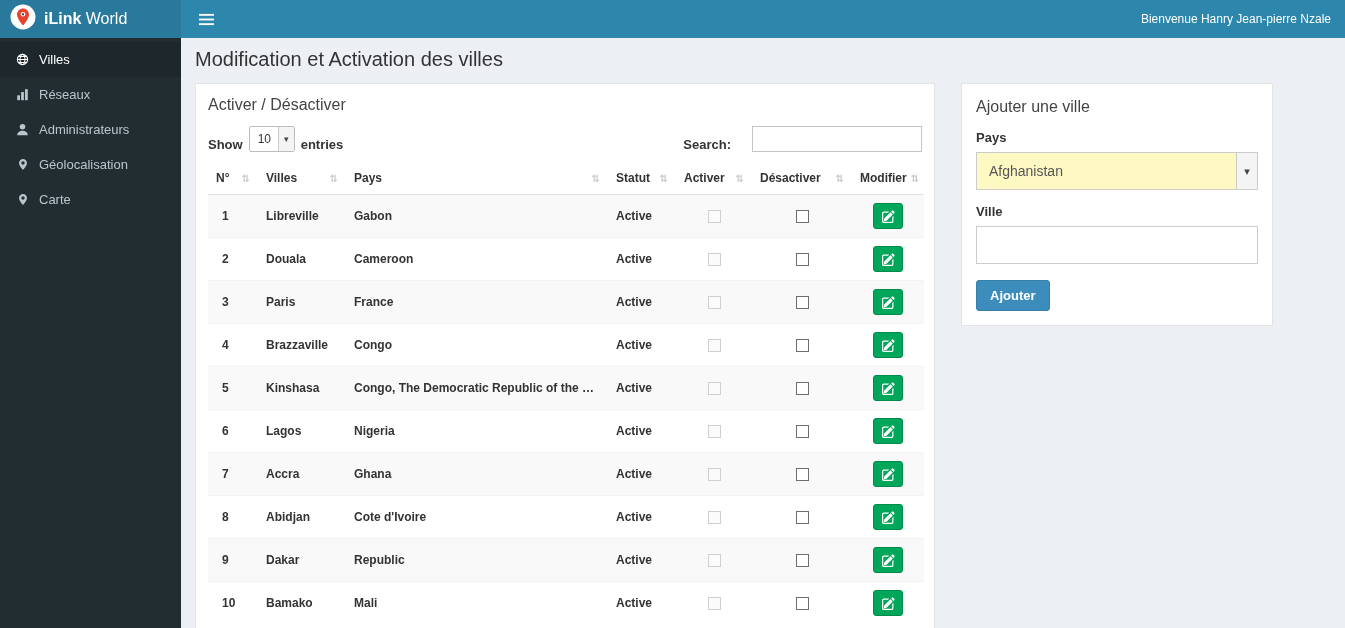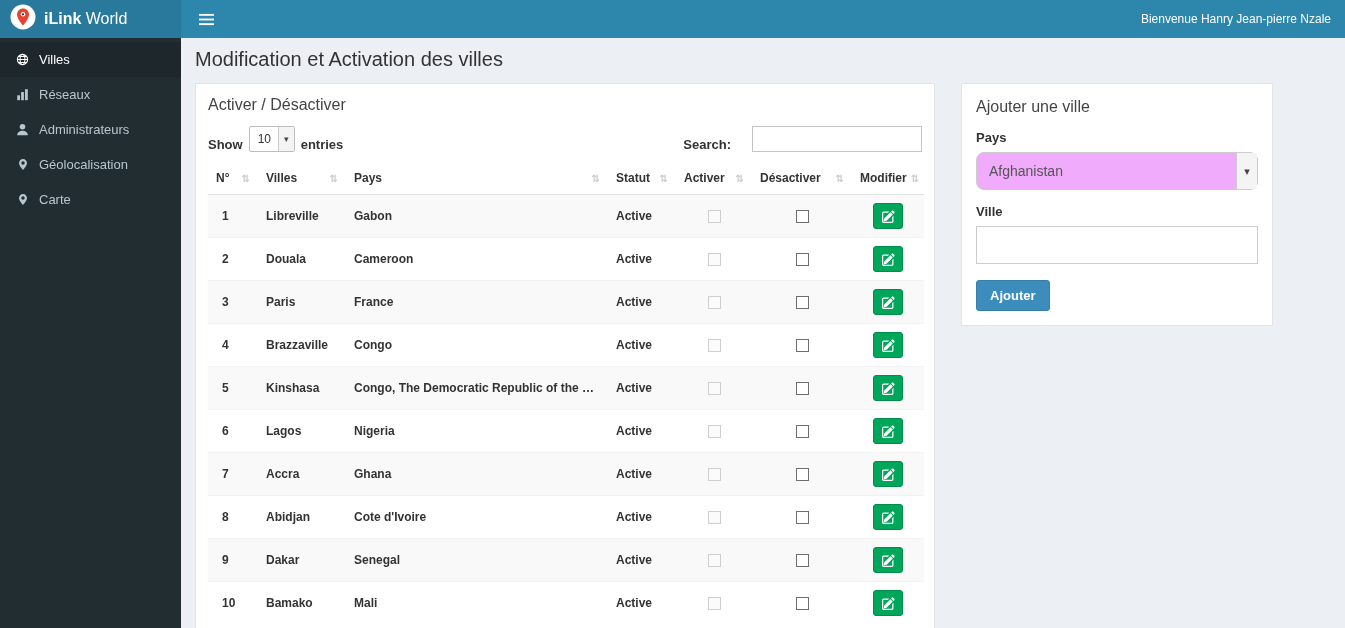--- a/index.html
+++ b/index.html
@@ -99,23 +99,23 @@
     width: 30px; height: 26px; background: #00a65a; border: 1px solid #008d4c;
     border-radius: 3px; display: inline-flex; align-items: center; justify-content: center;
     cursor: pointer; padding: 0;
   }
   .btn-edit svg { display: block; }
 
   
   .f-label { display: block; font-size: 13px; font-weight: 700; color: #333; margin: 14px 0 0; }
   .select-wrap { position: relative; margin-top: 7px; }
   .f-select {
-    width: 100%; height: 38px; border: 1px solid #ccc; background: #f0abfc;
+    width: 100%; height: 38px; border: 1px solid #ccc; background: #fef9c3;
     font-size: 14px; color: #555; padding: 0 30px 0 12px;
-    appearance: none; -webkit-appearance: none; border-radius: 8px; cursor: pointer;
+    appearance: none; -webkit-appearance: none; border-radius: 0; cursor: pointer;
   }
   .select-wrap .select-arrow { width: 21px; font-size: 11px; }
   .f-input { width: 100%; height: 38px; border: 1px solid #ccc; padding: 0 12px; font-size: 14px; margin-top: 7px; }
   .btn-primary {
     margin-top: 16px; background: #3c8dbc; color: #fff; border: 1px solid #367fa9;
     border-radius: 3px; padding: 7px 13px; font-size: 13px; font-weight: 600; cursor: pointer;
   }
 </style>
 </head>
 <body>
@@ -394,21 +394,21 @@
                         <svg width="13" height="13" viewBox="0 0 16 16" fill="#fff">
                           <path d="M15.2 2.1L13.9.8a1.1 1.1 0 0 0-1.6 0l-1.1 1.1 2.9 2.9 1.1-1.1c.4-.5.4-1.2 0-1.6zM5.6 13.3l7.7-7.7-2.9-2.9-7.7 7.7-.8 3.7z"></path>
                           <path d="M12.6 13.8c0 .4-.3.7-.7.7H2.2a.7.7 0 0 1-.7-.7V4.1c0-.4.3-.7.7-.7h5.2l1.5-1.5H2.2C1 1.9 0 2.9 0 4.1v9.7C0 15 1 16 2.2 16h9.7c1.2 0 2.2-1 2.2-2.2V7.2l-1.5 1.5v5.1z"></path>
                         </svg>
                       </span>
                     </button></td>
                 </tr>
                 <tr>
                   <td class="c0 cell-num">9</td>
                   <td class="c1">Dakar</td>
-                  <td class="c2">Senegal</td>
+                  <td class="c2">Republic</td>
                   <td class="c3">Active</td>
                   <td class="c4 cell-center"><input type="checkbox" class="cb cb-disabled" disabled="" style=""></td>
                   <td class="c5 cell-center"><input type="checkbox" class="cb" style=""></td>
                   <td class="c6 cell-center"><button class="btn-edit">
                       <span>
                         <svg width="13" height="13" viewBox="0 0 16 16" fill="#fff">
                           <path d="M15.2 2.1L13.9.8a1.1 1.1 0 0 0-1.6 0l-1.1 1.1 2.9 2.9 1.1-1.1c.4-.5.4-1.2 0-1.6zM5.6 13.3l7.7-7.7-2.9-2.9-7.7 7.7-.8 3.7z"></path>
                           <path d="M12.6 13.8c0 .4-.3.7-.7.7H2.2a.7.7 0 0 1-.7-.7V4.1c0-.4.3-.7.7-.7h5.2l1.5-1.5H2.2C1 1.9 0 2.9 0 4.1v9.7C0 15 1 16 2.2 16h9.7c1.2 0 2.2-1 2.2-2.2V7.2l-1.5 1.5v5.1z"></path>
                         </svg>
                       </span>

